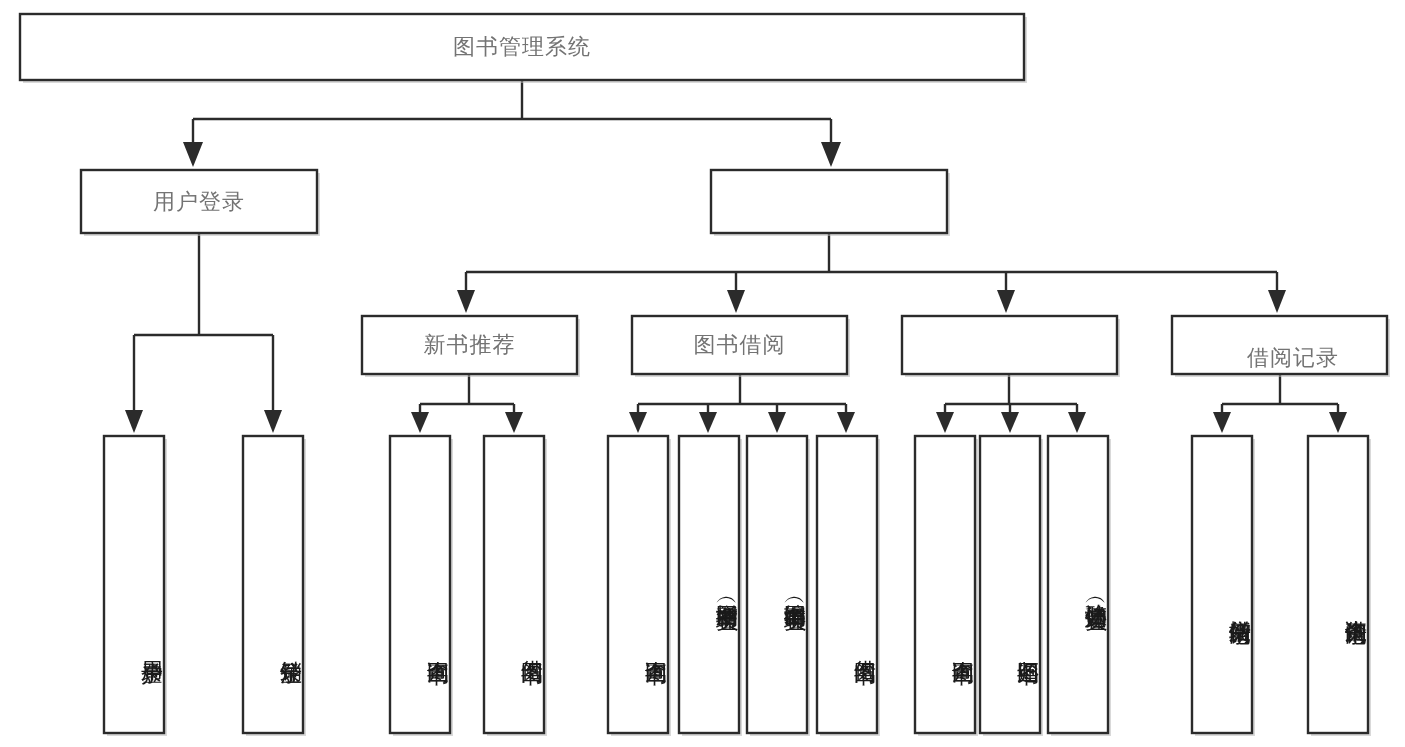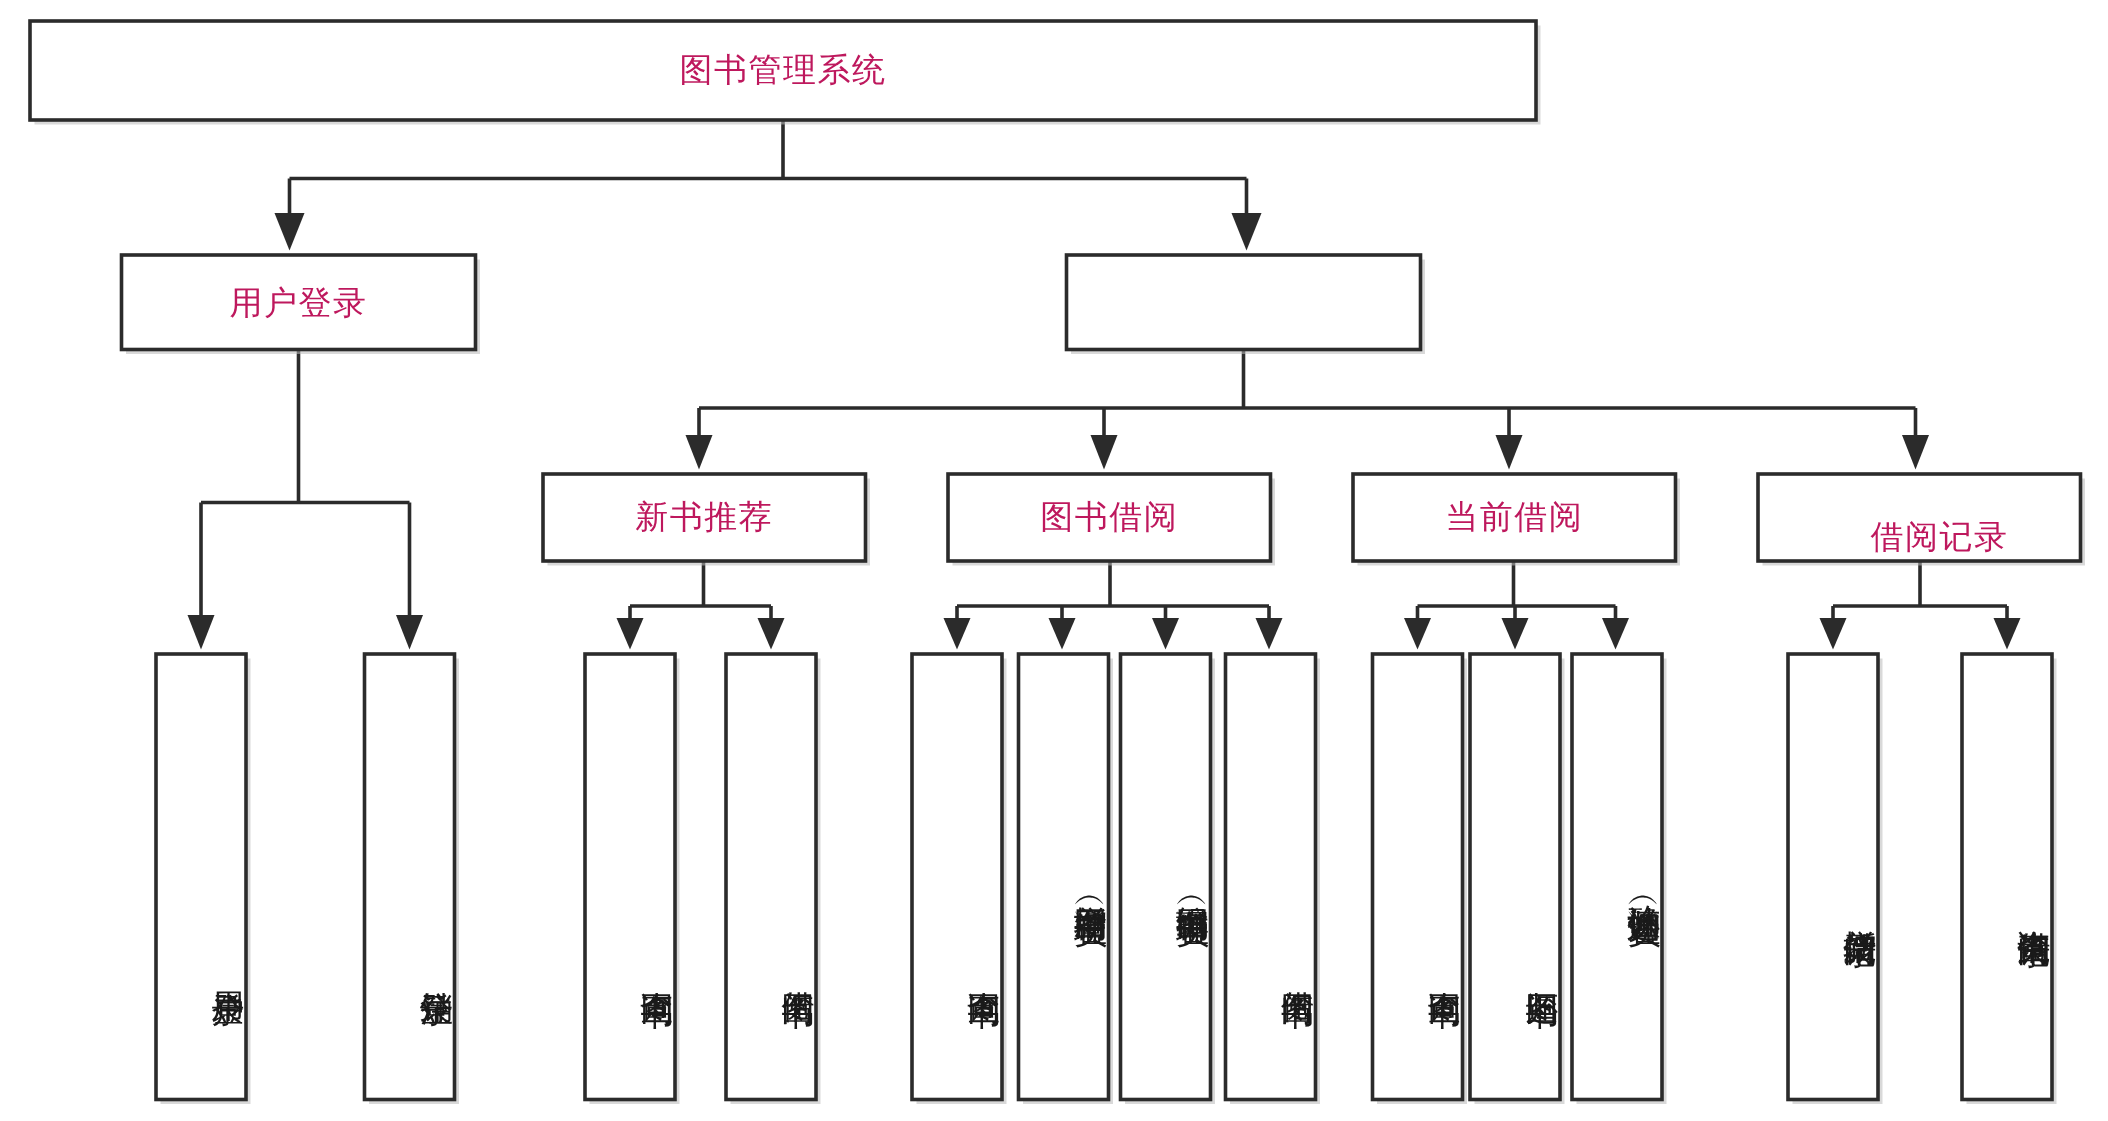--- a/index.html
+++ b/index.html
@@ -62,21 +62,21 @@
     white-space: nowrap;
     pointer-events: none;
   }
   .hlabel-wrap {
     position: absolute;
     display: flex;
     align-items: center;
     justify-content: center;
     font-family: "Liberation Sans", "DejaVu Sans", sans-serif;
     font-size: 22px;
-    color: #be185d;
+    color: #737373;
     letter-spacing: 1px;
     white-space: nowrap;
     pointer-events: none;
   }
   #watermark {
     position: absolute;
     right: 10px;
     bottom: 6px;
     font-family: "Liberation Sans", "DejaVu Sans", sans-serif;
     font-size: 17px;
@@ -224,21 +224,20 @@
       <rect class="node-rect" x="1308" y="436" width="60" height="297"></rect>
     </g>
   </svg>
 
   <div class="hlabel-wrap" style="left:20px; top:14px; width:1004px; height:66px;">图书管理系统</div>
 
   <div class="hlabel-wrap" style="left:81px; top:170px; width:236px; height:63px;">用户登录</div>
 
   <div class="hlabel-wrap" style="left:632px; top:316px; width:215px; height:58px;">图书借阅</div>
   <div class="hlabel-wrap" style="left:362px; top:316px; width:215px; height:58px;">新书推荐</div>
-  <div class="hlabel-wrap" style="left:902px; top:316px; width:215px; height:58px;">当前借阅</div>
   <div class="hlabel-wrap" style="left:1172px; top:329px; width:242px; height:58px;">借阅记录</div>
 
   <div class="vlabel-wrap" style="left:104px; top:436px; width:60px; height:297px; padding-top:60px;">用户登录</div>
   <div class="vlabel-wrap" style="left:243px; top:436px; width:60px; height:297px; padding-top:60px;">注销登录</div>
   <div class="vlabel-wrap" style="left:390px; top:436px; width:60px; height:297px; padding-top:60px;">查询图书</div>
   <div class="vlabel-wrap" style="left:484px; top:436px; width:60px; height:297px; padding-top:60px;">借阅图书</div>
   <div class="vlabel-wrap" style="left:608px; top:436px; width:60px; height:297px; padding-top:60px;">查询图书</div>
   <div class="vlabel-wrap" style="left:679px; top:436px; width:60px; height:297px; padding-top:6px;">新增图书（管理员）</div>
   <div class="vlabel-wrap" style="left:747px; top:436px; width:60px; height:297px; padding-top:6px;">编辑图书（管理员）</div>
   <div class="vlabel-wrap" style="left:817px; top:436px; width:60px; height:297px; padding-top:60px;">借阅图书</div>

